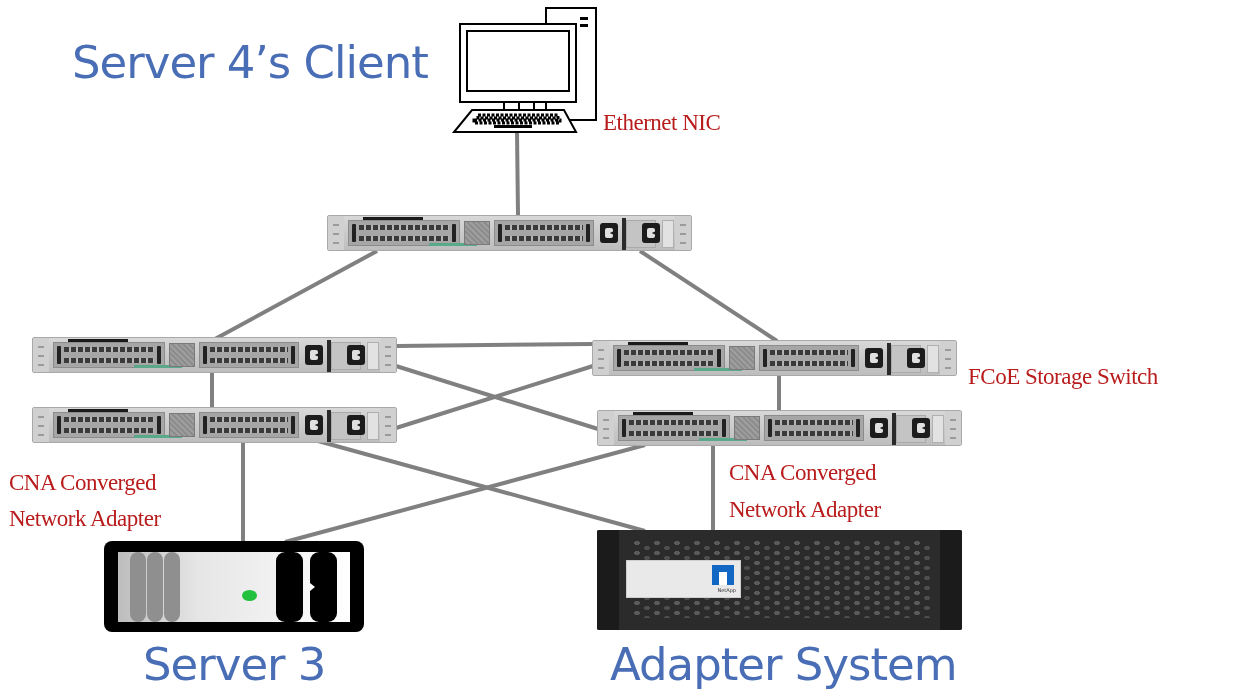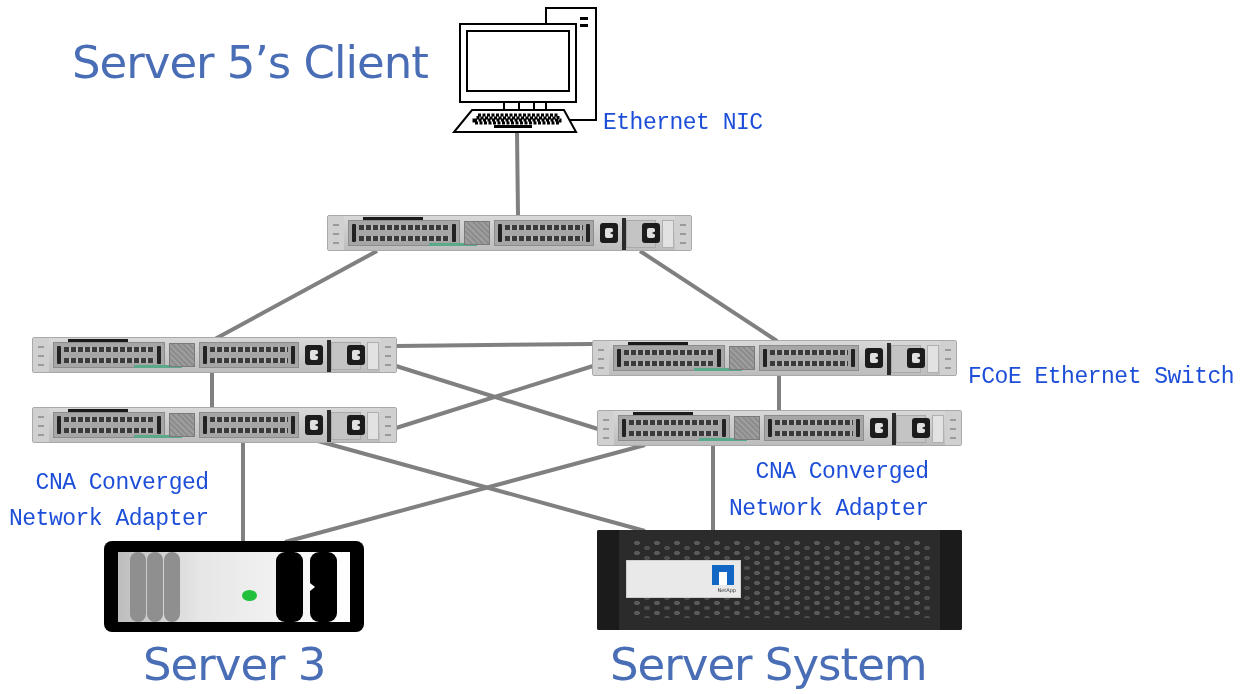--- a/index.html
+++ b/index.html
@@ -1,20 +1,20 @@
 <!DOCTYPE html>
 <html><head>
 <meta charset="utf-8">
 <style>
   html, body { margin: 0; padding: 0; background: #ffffff; }
   body { width: 1248px; height: 694px; position: relative; overflow: hidden;
          font-family: "DejaVu Sans", "Liberation Sans", sans-serif; }
   .abs { position: absolute; }
   .title-blue { color: #4a6eb5; font-family: "DejaVu Sans", sans-serif; font-weight: normal; white-space: nowrap; letter-spacing: -1px; }
-  .label { color: #1d4ed8; font-family: Liberation Mono, monospace; white-space: nowrap; letter-spacing: -0.5px; text-align: right; }
+  .label { color: #b91c1c; font-family: Liberation Serif, serif; white-space: nowrap; letter-spacing: -0.5px; }
   svg.links { position: absolute; left: 0; top: 0; }
 
   
   .switch { position: absolute; width: 365px; height: 36px; box-sizing: border-box;
             background: linear-gradient(#d8d8d8, #bdbdbd); border: 1px solid #a9a9a9; border-radius: 2px; }
   .switch .ear { position: absolute; top: 0; width: 16px; height: 100%; background: #d0d0d0; }
   .switch .ear.l { left: 0; } .switch .ear.r { right: 0; }
   .switch .ear i { position: absolute; left: 5px; width: 6px; height: 2px; background: #9a9a9a; }
   .switch .module { position: absolute; top: 4px; height: 26px; background: #a6a6a6; border: 1px solid #8c8c8c; box-sizing: border-box; }
   .switch .module .bar { position: absolute; left: 3px; top: 3px; width: 4px; height: 18px; background: #222; border-radius: 1px; }
@@ -69,21 +69,21 @@
     <line x1="396" y1="428" x2="593" y2="366"></line>
     <line x1="212" y1="372" x2="212" y2="409"></line>
     <line x1="779" y1="374" x2="779" y2="412"></line>
     <line x1="243" y1="442" x2="243" y2="542"></line>
     <line x1="318" y1="441" x2="645" y2="531"></line>
     <line x1="645" y1="445" x2="285" y2="542"></line>
     <line x1="713" y1="445" x2="713" y2="531"></line>
   </g>
 </svg>
 
-<div class="abs title-blue" style="left:72px; top:36px; font-size:45px;">Server 5’s Client</div>
+<div class="abs title-blue" style="left:72px; top:36px; font-size:45px;">Server 4’s Client</div>
 
 <svg class="abs" style="left:450px; top:4px;" width="152" height="132" viewBox="0 0 152 132">
   <g stroke="#000" stroke-width="2" fill="#fff">
     <rect x="96" y="4" width="50" height="112"></rect>
     <rect x="10" y="20" width="116" height="78"></rect>
     <rect x="17" y="27" width="102" height="60"></rect>
     <line x1="54" y1="98" x2="54" y2="106"></line>
     <line x1="69" y1="98" x2="69" y2="106"></line>
     <line x1="84" y1="98" x2="84" y2="106"></line>
     <polygon points="22,106 114,106 126,128 4,128"></polygon>
@@ -253,21 +253,21 @@
       <div class="ports p2"></div>
       <div class="bar rgt"></div>
     </div>
     <div class="psu" style="left:272px;"></div>
     <div class="latch" style="left:294px;"></div>
     <div class="psubay" style="left:298px;"></div>
     <div class="psu" style="left:314px;"></div>
     <div class="blank" style="left:334px;"></div>
   </div>
 
-<div class="abs label" style="left:968px; top:364px; font-size:23px;">FCoE Ethernet Switch</div>
+<div class="abs label" style="left:968px; top:364px; font-size:23px;">FCoE Storage Switch</div>
 
 <div class="abs label" style="left:9px; top:465px; font-size:23px; line-height:36px;">
   <div>CNA Converged</div>
   <div>Network Adapter</div>
 </div>
 
 <div class="server">
   <div class="face">
     <div class="grip" style="left:12px;"></div>
     <div class="grip" style="left:29px;"></div>
@@ -289,13 +289,13 @@
 <div class="storage">
   <div class="side l"></div>
   <div class="side r"></div>
   <div class="mesh"></div>
   <div class="mesh2"></div>
   <div class="panel">
     <div class="logo"></div>
     <div class="brand">NetApp</div>
   </div>
 </div>
-<div class="abs title-blue" style="left:610px; top:638px; font-size:45px;">Server System</div>
+<div class="abs title-blue" style="left:610px; top:638px; font-size:45px;">Adapter System</div>
 
 </body></html>

